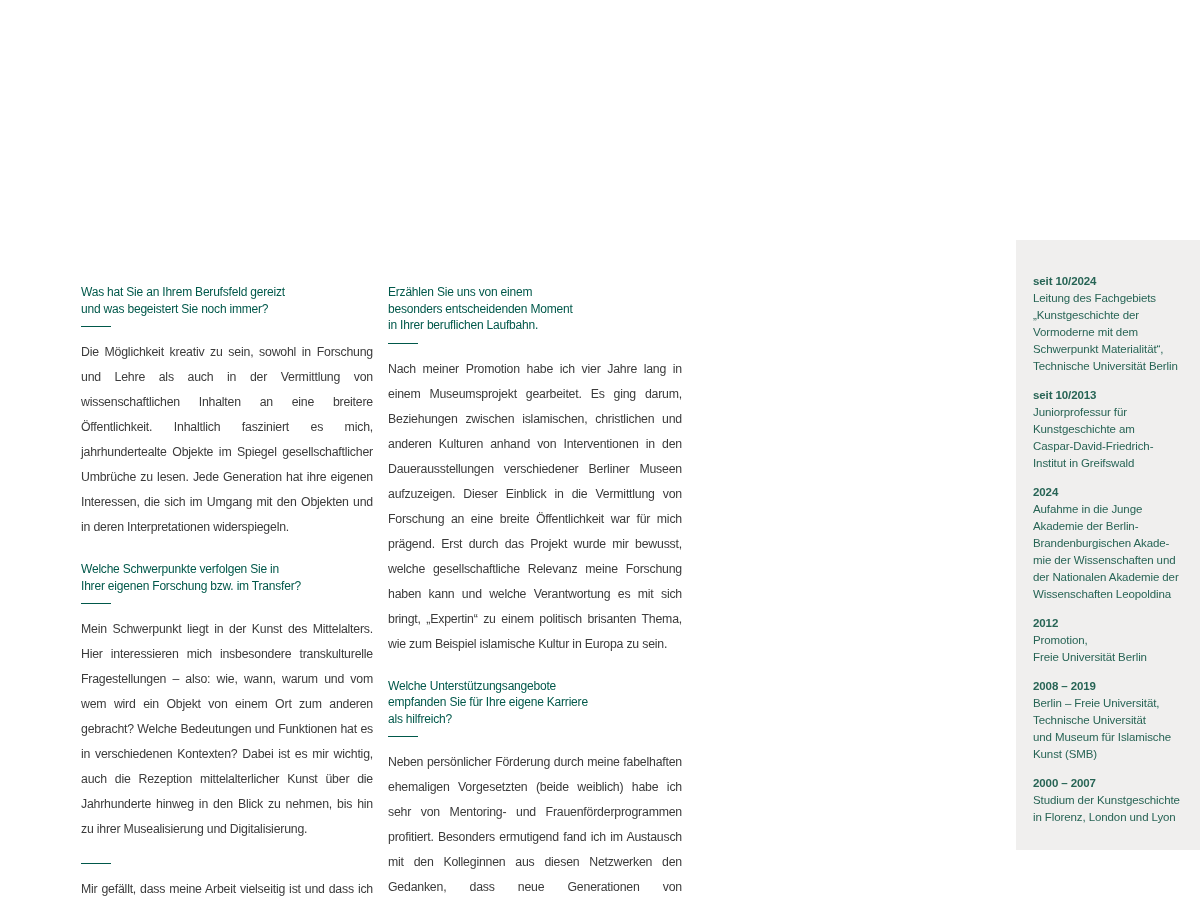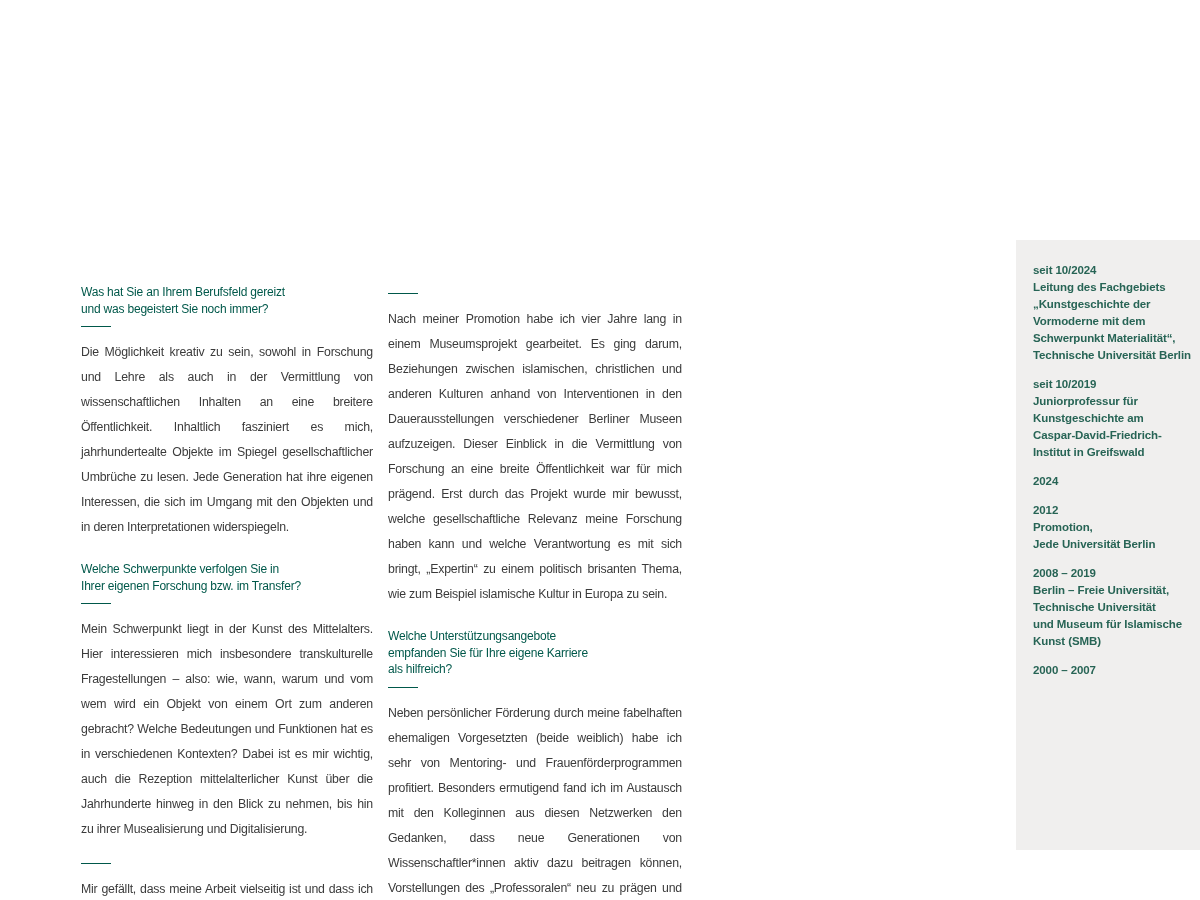--- a/index.html
+++ b/index.html
@@ -51,32 +51,32 @@
     hyphens: auto;
     -webkit-hyphens: auto;
   }
   .sidebar {
     position: absolute;
     left: 1016px;
     top: 240px;
     width: 184px;
     height: 610px;
     box-sizing: border-box;
-    padding: 22px 8px 0 17px;
+    padding: 33px 8px 0 17px;
     background: #f0efee;
     color: #276455;
   }
   .timeline-entry {
     margin: 0 0 12px 0;
     font-size: 11.5px;
     line-height: 17px;
     letter-spacing: -0.1px;
   }
   .entry-date { font-weight: 700; }
-  .entry-text { white-space: pre-line; font-weight: bold; }
+  .entry-text { white-space: pre-line; }
 </style>
 </head>
 <body>
 
 <div class="page">
 
   <div class="qa-col left">
     <section class="qa-block">
       <h3 class="question">Was hat Sie an Ihrem Berufsfeld gereizt
 und was begeistert Sie noch immer?</h3>
@@ -90,20 +90,23 @@
       <p class="answer">Mein Schwerpunkt liegt in der Kunst des Mittelalters. Hier interessieren mich insbesondere transkulturelle Fragestellungen – also: wie, wann, warum und vom wem wird ein Objekt von einem Ort zum anderen gebracht? Welche Bedeutungen und Funktionen hat es in verschiedenen Kontexten? Dabei ist es mir wichtig, auch die Rezeption mittelalterlicher Kunst über die Jahrhunderte hinweg in den Blick zu nehmen, bis hin zu ihrer Musealisierung und Digitalisierung.</p>
     </section>
     <section class="qa-block">
       <div class="rule"></div>
       <p class="answer">Mir gefällt, dass meine Arbeit vielseitig ist und dass ich meinen Alltag weitestgehend selbst gestalten kann. Auf den Prüfungsmarathon zum Semesterende könnte ich allerdings gut verzichten – die Studierenden vermutlich auch.</p>
     </section>
   </div>
 
   <div class="qa-col mid">
     <section class="qa-block">
+      <h3 class="question">Erzählen Sie uns von einem
+besonders entscheidenden Moment
+in Ihrer beruflichen Laufbahn.</h3>
       <div class="rule"></div>
       <p class="answer">Nach meiner Promotion habe ich vier Jahre lang in einem Museumsprojekt gearbeitet. Es ging darum, Beziehungen zwischen islamischen, christlichen und anderen Kulturen anhand von Interventionen in den Dauerausstellungen verschiedener Berliner Museen aufzuzeigen. Dieser Einblick in die Vermittlung von Forschung an eine breite Öffentlichkeit war für mich prägend. Erst durch das Projekt wurde mir bewusst, welche gesellschaftliche Relevanz meine Forschung haben kann und welche Verantwortung es mit sich bringt, „Expertin“ zu einem politisch brisanten Thema, wie zum Beispiel islamische Kultur in Europa zu sein.</p>
     </section>
     <section class="qa-block">
       <h3 class="question">Welche Unterstützungsangebote
 empfanden Sie für Ihre eigene Karriere
 als hilfreich?</h3>
       <div class="rule"></div>
       <p class="answer">Neben persönlicher Förderung durch meine fabelhaften ehemaligen Vorgesetzten (beide weiblich) habe ich sehr von Mentoring- und Frauenförderprogrammen profitiert. Besonders ermutigend fand ich im Austausch mit den Kolleginnen aus diesen Netzwerken den Gedanken, dass neue Generationen von Wissenschaftler*innen aktiv dazu beitragen können, Vorstellungen des „Professoralen“ neu zu prägen und das wissenschaftliche Arbeitsumfeld nachhaltig familienfreundlicher zu gestalten.</p>
     </section>
@@ -112,39 +115,47 @@
   <aside class="sidebar">
     <div class="timeline-entry">
       <div class="entry-date">seit 10/2024</div>
       <div class="entry-text">Leitung des Fachgebiets
 „Kunstgeschichte der
 Vormoderne mit dem
 Schwerpunkt Materialität“,
 Technische Universität Berlin</div>
     </div>
     <div class="timeline-entry">
-      <div class="entry-date">seit 10/2019</div>
+      <div class="entry-date">seit 10/2013</div>
       <div class="entry-text">Juniorprofessur für
 Kunstgeschichte am
 Caspar-David-Friedrich-
 Institut in Greifswald</div>
     </div>
     <div class="timeline-entry">
       <div class="entry-date">2024</div>
+      <div class="entry-text">Aufahme in die Junge
+Akademie der Berlin-
+Brandenburgischen Akade-
+mie der Wissenschaften und
+der Nationalen Akademie der
+Wissenschaften Leopoldina</div>
     </div>
     <div class="timeline-entry">
       <div class="entry-date">2012</div>
       <div class="entry-text">Promotion,
-Jede Universität Berlin</div>
+Freie Universität Berlin</div>
     </div>
     <div class="timeline-entry">
       <div class="entry-date">2008 – 2019</div>
       <div class="entry-text">Berlin – Freie Universität,
 Technische Universität
 und Museum für Islamische
 Kunst (SMB)</div>
     </div>
     <div class="timeline-entry">
       <div class="entry-date">2000 – 2007</div>
+      <div class="entry-text">Studium der Kunstgeschichte
+in Florenz, London und Lyon</div>
     </div>
   </aside>
 
 </div>
 
 </body></html>

